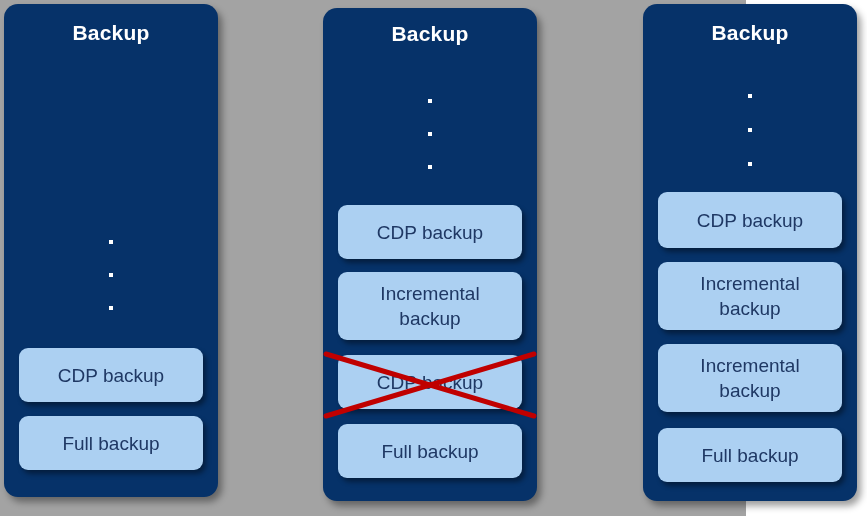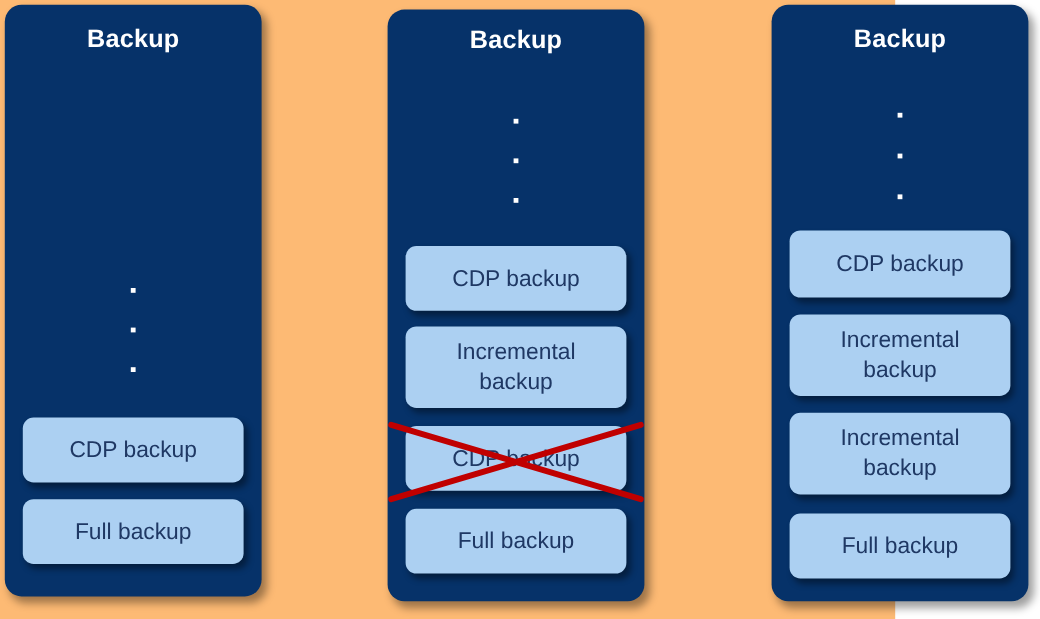--- a/index.html
+++ b/index.html
@@ -12,21 +12,21 @@
     height: 516px;
     position: relative;
     overflow: hidden;
     font-family: "Liberation Sans", sans-serif;
   }
   #stage {
     position: absolute;
     left: 0; top: 0;
     width: 746px;
     height: 516px;
-    background: #fdba74;
+    background: #a3a3a3;
   }
   .panel {
     position: absolute;
     background: #08306B;
     background: #063269;
     border-radius: 14px;
     box-shadow: 4px 5px 7px rgba(0,0,0,0.38);
     box-sizing: border-box;
   }
   .panel-title {

